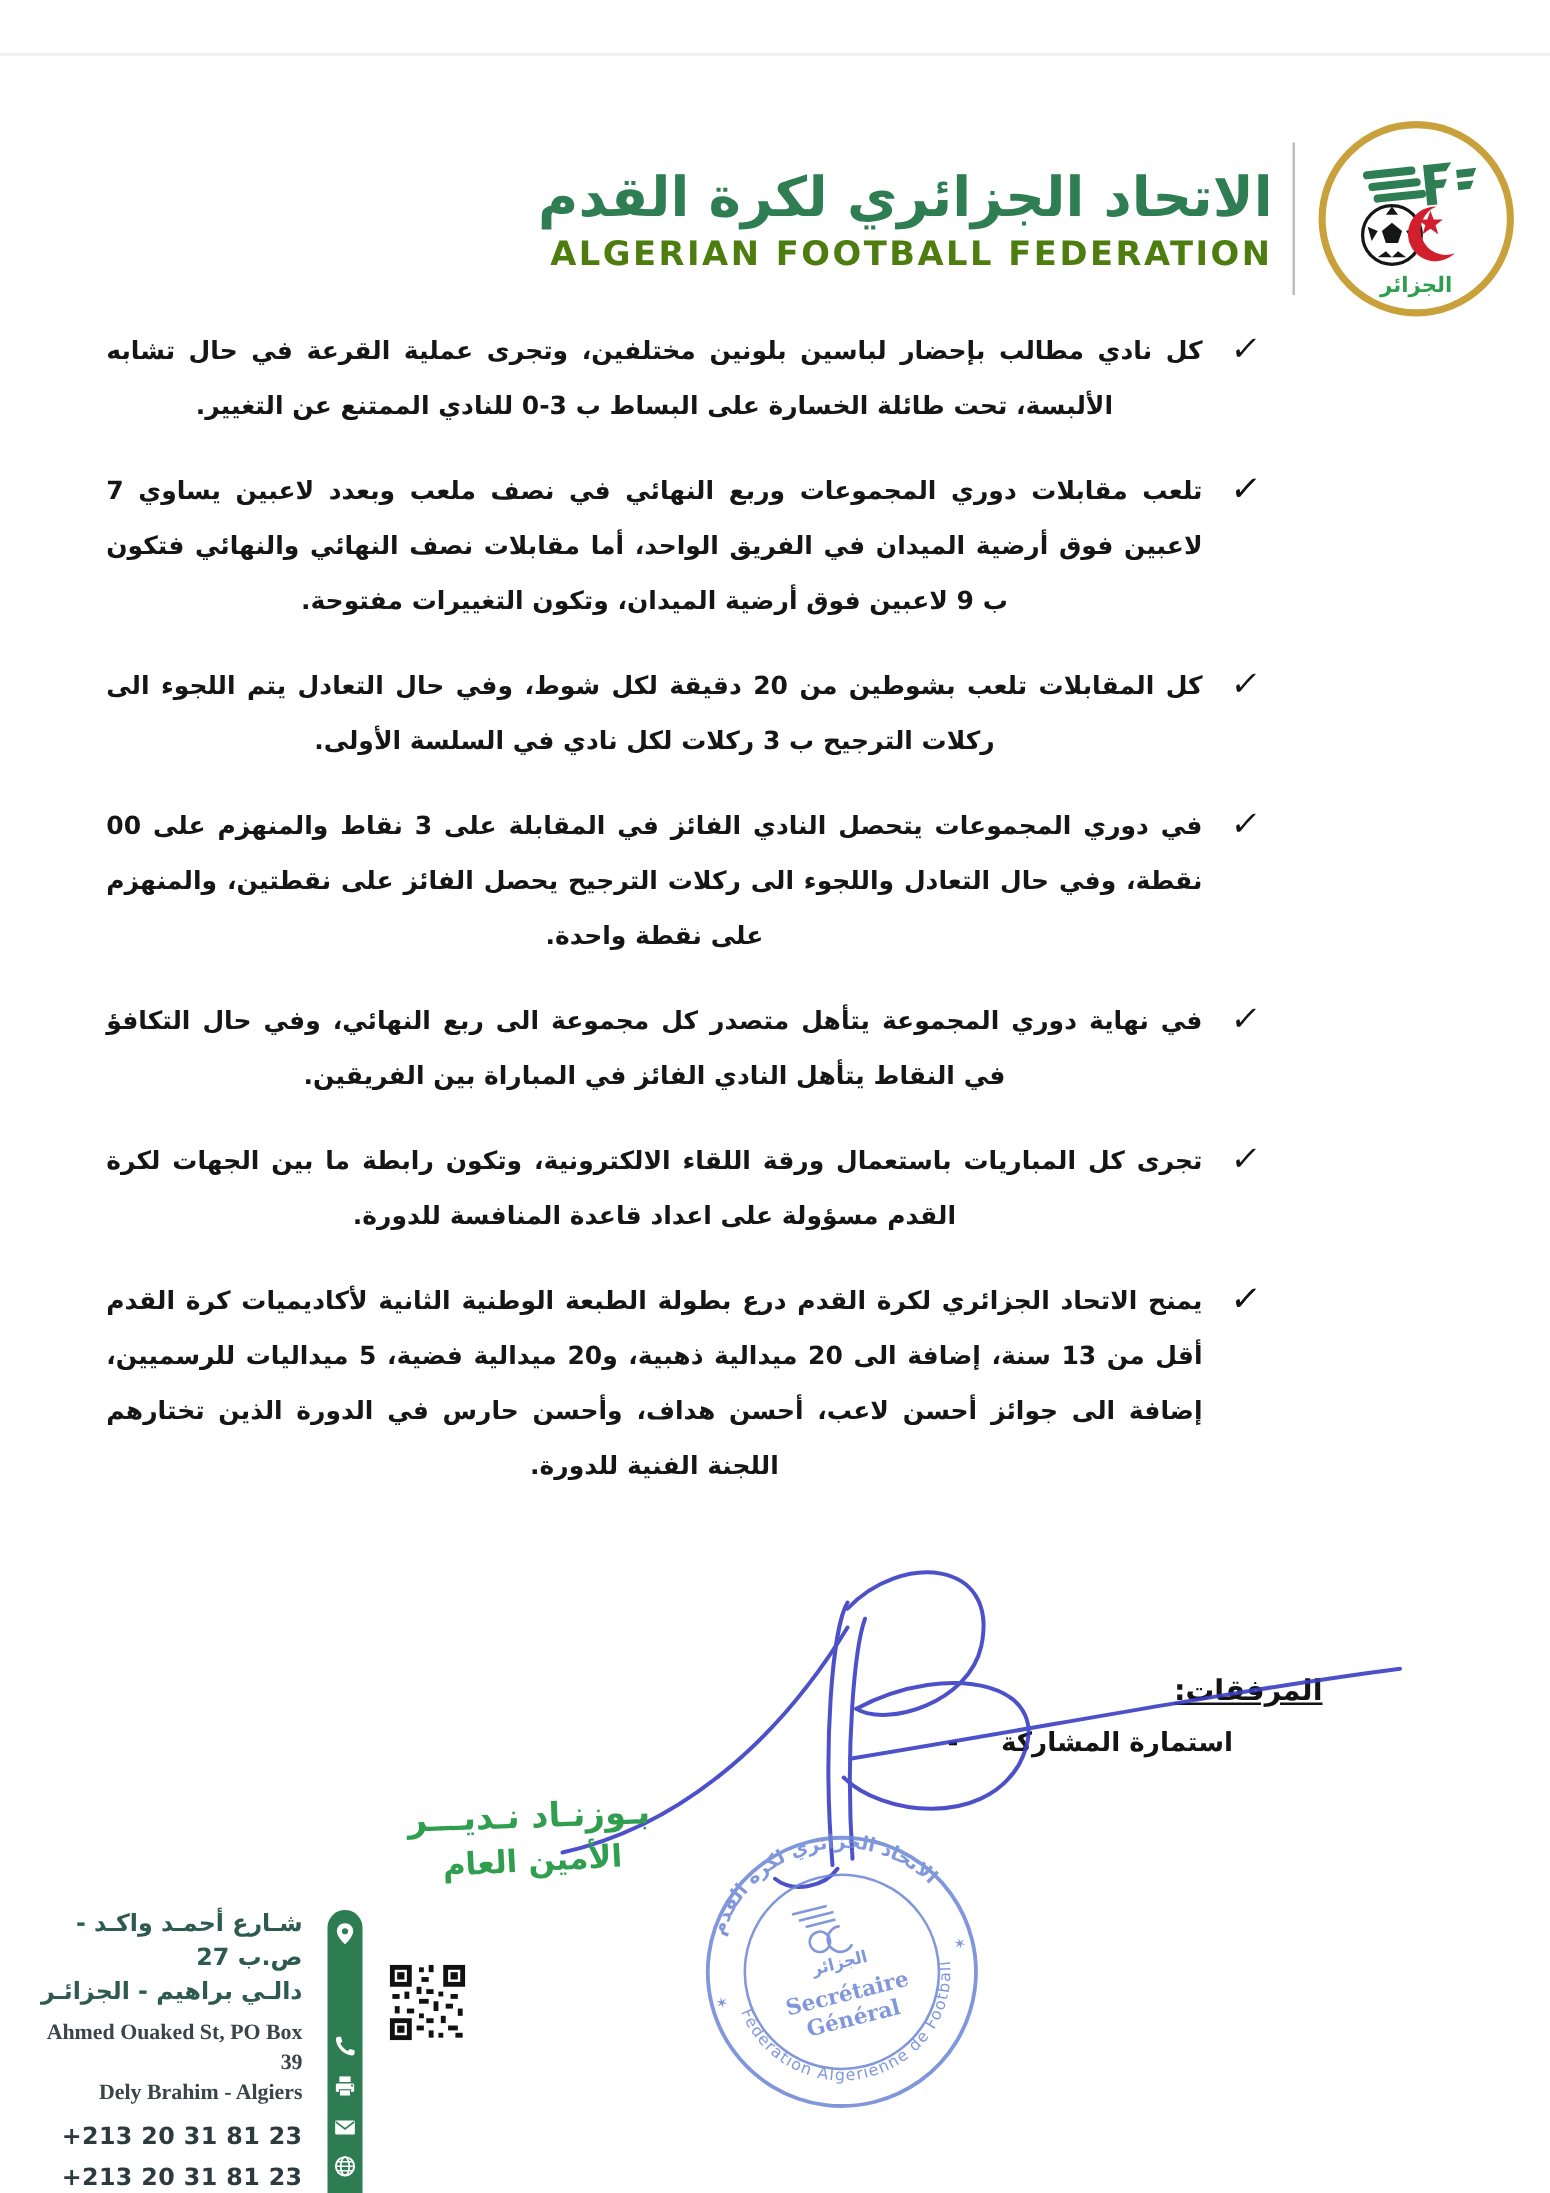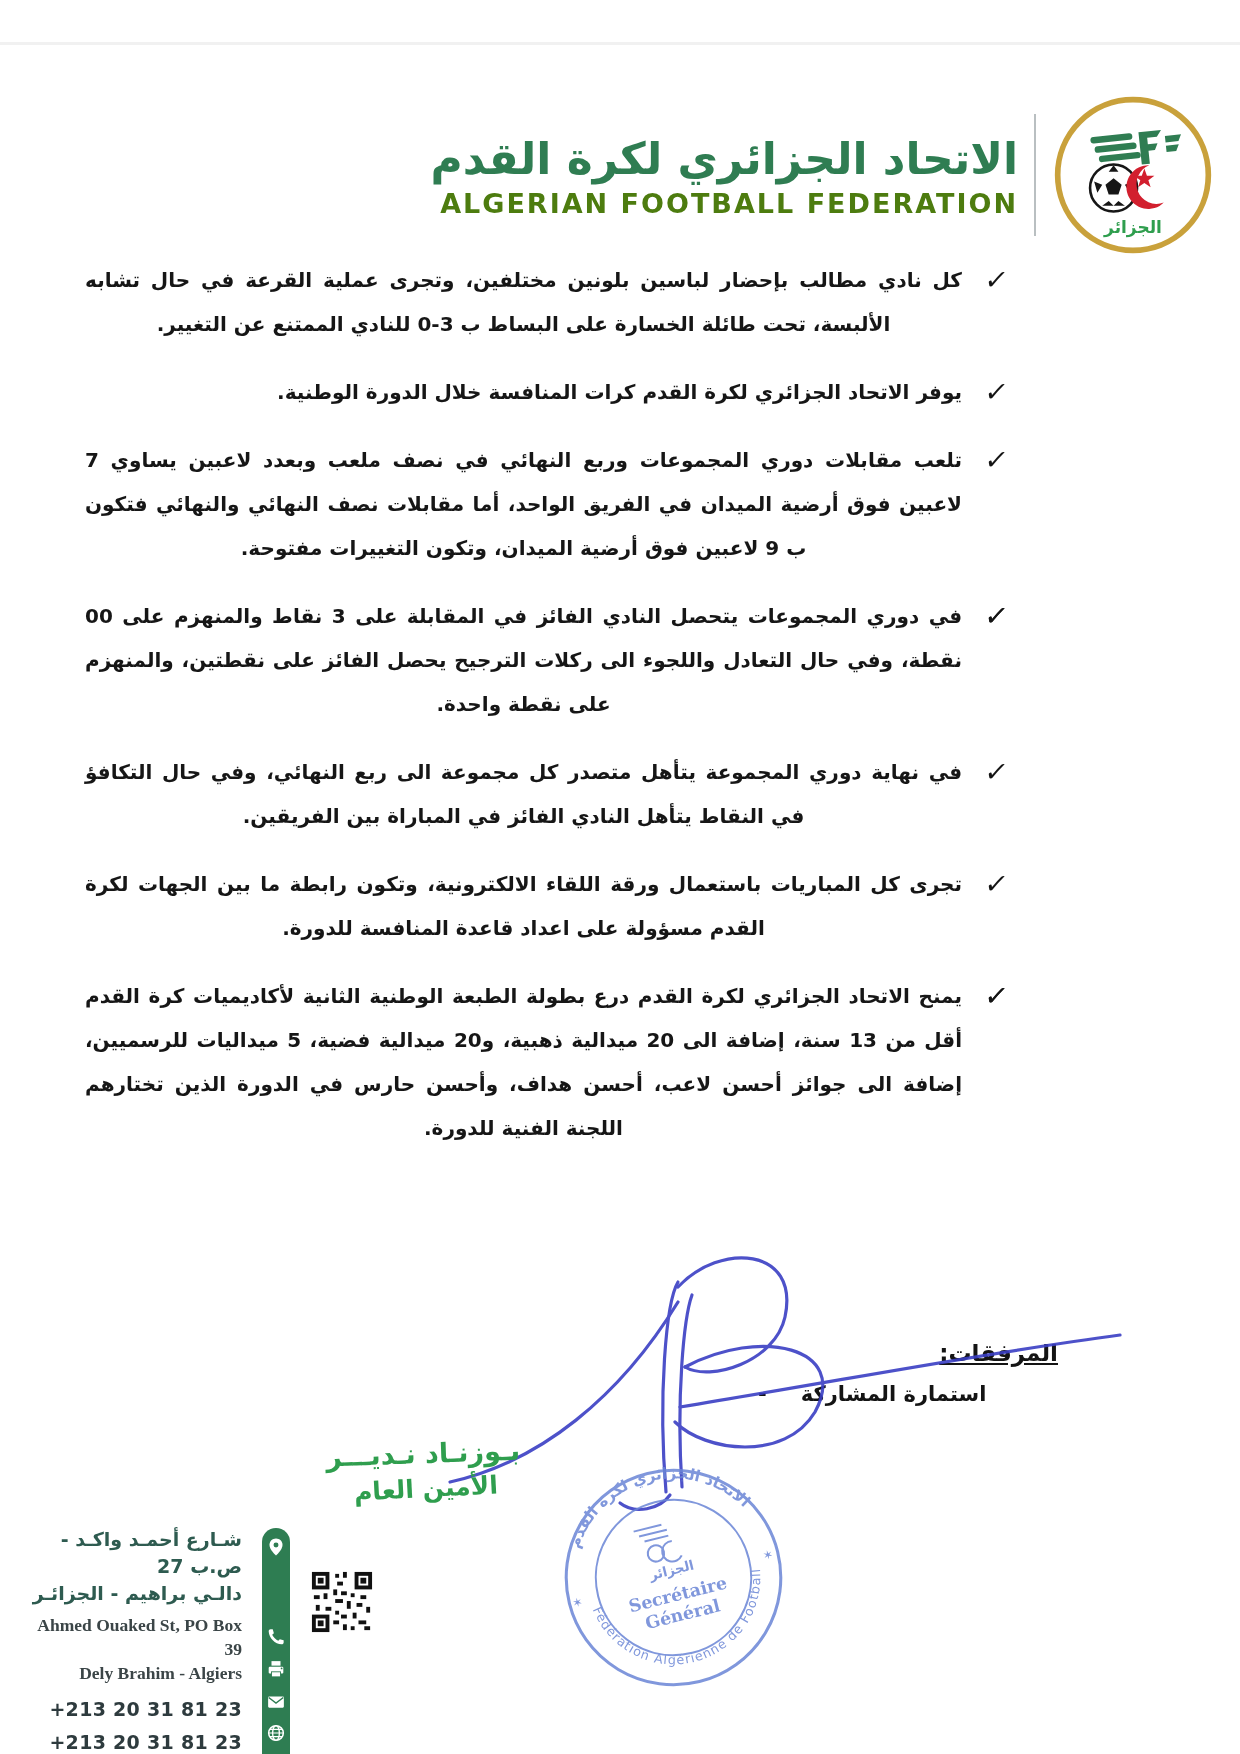--- a/index.html
+++ b/index.html
@@ -94,28 +94,28 @@
     </svg>
   </div>
 
   <div class="bullets">
     <div class="bullet">
       <span class="check">✓</span>
       <span>كل نادي مطالب بإحضار لباسين بلونين مختلفين، وتجرى عملية القرعة في حال تشابه الألبسة، تحت طائلة الخسارة على البساط ب 3-0 للنادي الممتنع عن التغيير.</span>
     </div>
     <div class="bullet single">
       <span class="check">✓</span>
-      <span>يوفر الاتحاد الجزائري لكرة القدم كرات المنافسة خلال الدورة الوطنية.</span>
     </div>
     <div class="bullet">
       <span class="check">✓</span>
       <span>تلعب مقابلات دوري المجموعات وربع النهائي في نصف ملعب وبعدد لاعبين يساوي 7 لاعبين فوق أرضية الميدان في الفريق الواحد، أما مقابلات نصف النهائي والنهائي فتكون ب 9 لاعبين فوق أرضية الميدان، وتكون التغييرات مفتوحة.</span>
     </div>
     <div class="bullet">
       <span class="check">✓</span>
+      <span>كل المقابلات تلعب بشوطين من 20 دقيقة لكل شوط، وفي حال التعادل يتم اللجوء الى ركلات الترجيح ب 3 ركلات لكل نادي في السلسة الأولى.</span>
     </div>
     <div class="bullet">
       <span class="check">✓</span>
       <span>في دوري المجموعات يتحصل النادي الفائز في المقابلة على 3 نقاط والمنهزم على 00 نقطة، وفي حال التعادل واللجوء الى ركلات الترجيح يحصل الفائز على نقطتين، والمنهزم على نقطة واحدة.</span>
     </div>
     <div class="bullet">
       <span class="check">✓</span>
       <span>في نهاية دوري المجموعة يتأهل متصدر كل مجموعة الى ربع النهائي، وفي حال التكافؤ في النقاط يتأهل النادي الفائز في المباراة بين الفريقين.</span>
     </div>
     <div class="bullet">

